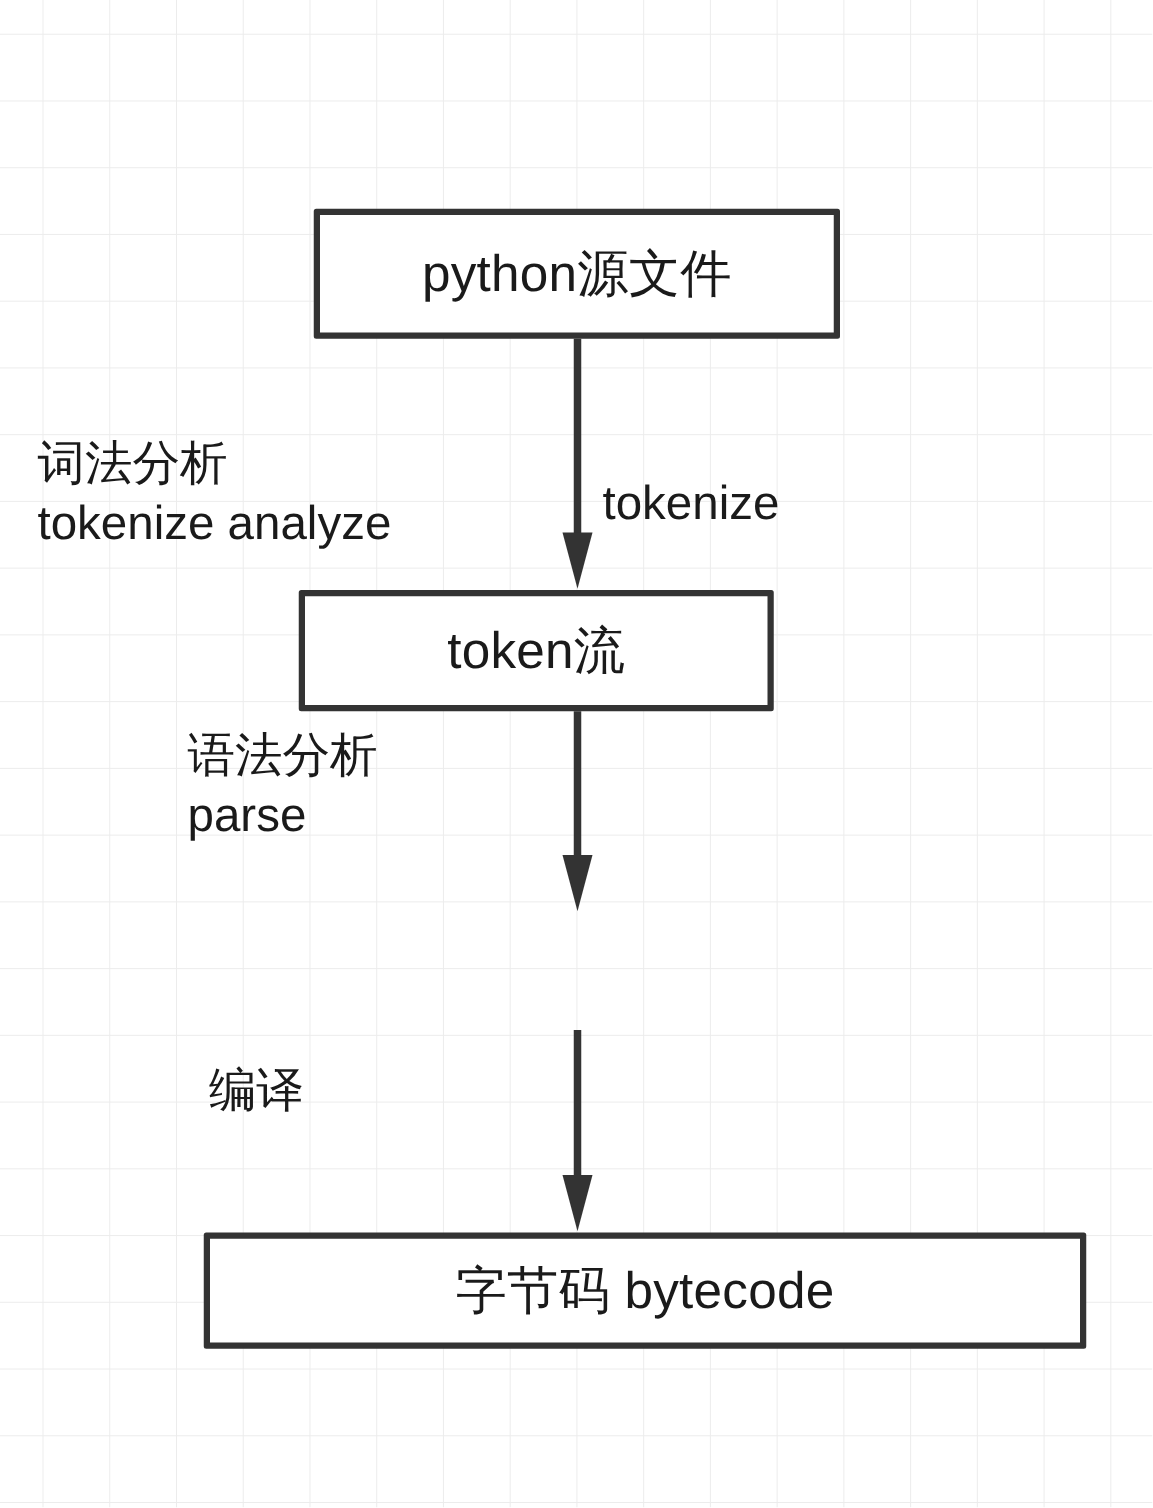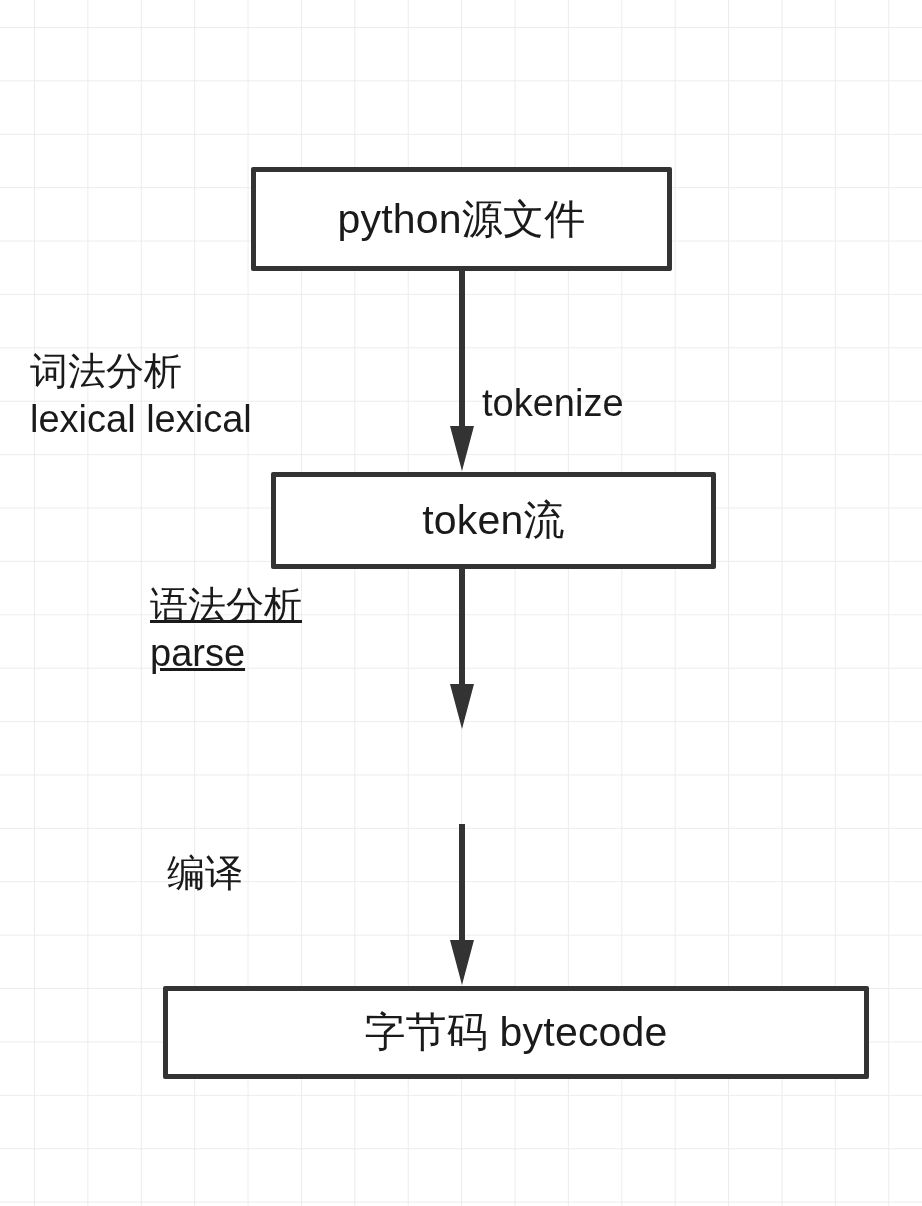--- a/index.html
+++ b/index.html
@@ -38,21 +38,21 @@
     z-index: 3;
   }
   .node-label {
     font-size: 41px;
     line-height: 1;
     letter-spacing: 0.2px;
     white-space: nowrap;
   }
 
   #node-source   { left: 251px; top: 167px;  width: 421px; height: 104px; }
-  #node-tokens   { left: 239px; top: 472px;  width: 445px; height: 97px; margin-left: 32px;  }
+  #node-tokens   { left: 239px; top: 472px;  width: 380px; height: 97px;  }
   #node-ast      { left: 163px; top: 730px;  width: 598px; height: 94px;  }
   #node-bytecode { left: 163px; top: 986px;  width: 706px; height: 93px;  }
 
   
   .edge {
     position: absolute;
     z-index: 2;
   }
   .edge svg { display: block; overflow: visible; }
 
@@ -64,21 +64,21 @@
     line-height: 1.26;
     white-space: nowrap;
     z-index: 4;
   }
   .edge-label .line { display: block; }
   .label-right-align { text-align: left; }
   .label-left-align  { text-align: left; }
 
   #edge1-label-main  { left: 30px;  top: 348px; width: 415px; }
   #edge1-label-side  { left: 482px; top: 380px; }
-  #edge2-label       { left: 150px; top: 582px; width: 290px; text-decoration: underline; }
+  #edge2-label       { left: 150px; top: 582px; width: 290px; }
   #edge3-label       { left: 167px; top: 850px; width: 292px; }
 </style>
 </head>
 <body>
 
 <div id="canvas" style="background-color: rgb(255, 255, 255); background-image: linear-gradient(to right, rgb(236, 236, 236) 1px, transparent 1px), linear-gradient(rgb(236, 236, 236) 1px, transparent 1px);">
 
   <div class="edge" id="edge-1" style="left:449px; top:271px; width:26px; height:201px;">
     <svg width="26" height="201" viewBox="0 0 26 201" aria-hidden="true">
       <line x1="13" y1="0" x2="13" y2="158" stroke="#333333" stroke-width="6"></line>
@@ -108,21 +108,21 @@
     <span class="node-label">token流</span>
   </div>
 
 
   <div class="node" id="node-bytecode" style="border-color: rgb(51, 51, 51); background: rgb(255, 255, 255); color: rgb(26, 26, 26);">
     <span class="node-label">字节码 bytecode</span>
   </div>
 
   <div class="edge-label label-right-align" id="edge1-label-main" style="color: rgb(26, 26, 26);">
     <span class="line">词法分析</span>
-    <span class="line">lexical lexical</span>
+    <span class="line">tokenize analyze</span>
   </div>
 
   <div class="edge-label label-left-align" id="edge1-label-side" style="color: rgb(26, 26, 26);">
     <span class="line">tokenize</span>
   </div>
 
   <div class="edge-label label-right-align" id="edge2-label" style="color: rgb(26, 26, 26);">
     <span class="line">语法分析</span>
     <span class="line">parse</span>
   </div>

